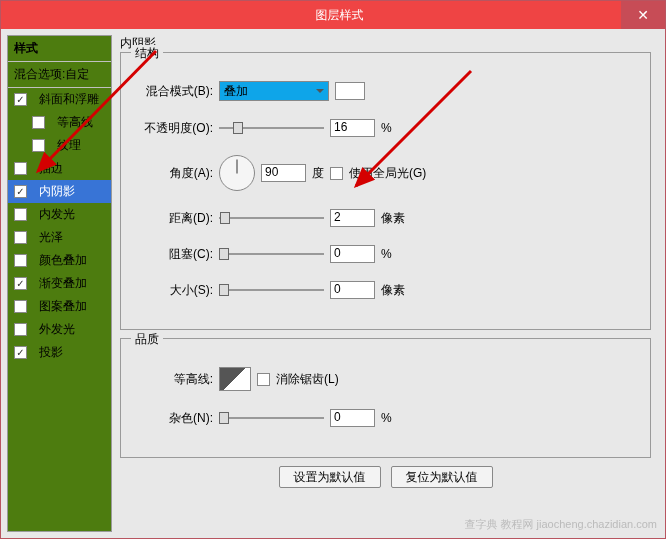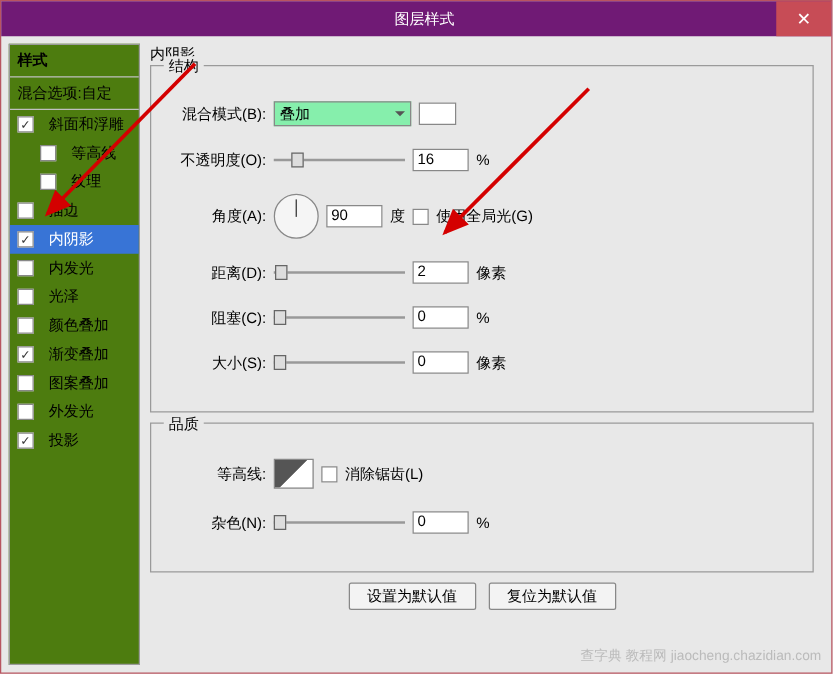--- a/index.html
+++ b/index.html
@@ -1,34 +1,34 @@
 <!DOCTYPE html>
 <html><head>
 <meta charset="utf-8">
 <style>
 *{box-sizing:border-box;margin:0;padding:0;font-family:"Microsoft YaHei",sans-serif;font-size:12px;}
 body{background:#fff;}
 .window{width:666px;height:539px;border:1px solid #b85560;position:relative;background:#e8e8e8;}
-.titlebar{height:28px;background:#701a75;display:flex;align-items:center;justify-content:center;position:relative;color:#fff;padding-left:13px;}
+.titlebar{height:28px;background:#ef4444;display:flex;align-items:center;justify-content:center;position:relative;color:#fff;padding-left:13px;}
 .titlebar .close{position:absolute;right:0;top:0;width:44px;height:28px;background:#c74c56;display:flex;align-items:center;justify-content:center;color:#fff;font-size:14px;}
 .body{display:flex;height:calc(100% - 28px);padding:6px;}
 .stylelist{width:105px;border:1px solid #9a9a9a;background:#4d7c0f;}
 .stylelist .hdr{font-weight:bold;padding:4px 6px;border-bottom:1px solid #c0c0c0;}
 .stylelist .sub{padding:4px 6px;border-bottom:1px solid #c0c0c0;}
 .stylelist .item{display:flex;align-items:center;padding:3px 6px;gap:12px;}
 .stylelist .item.selected{background:#3874d6;color:#fff;}
 .stylelist .item.indent{padding-left:24px;}
 .chk{width:13px;height:13px;border:1px solid #888;background:#fff;display:inline-flex;align-items:center;justify-content:center;font-size:10px;color:#333;}
 .chk.on::after{content:"✓";}
 .center{flex:1;padding:0 8px;}
 .group{border:1px solid #9a9a9a;padding:10px 12px 12px;margin-bottom:8px;position:relative;}
 .legend{position:absolute;top:-8px;left:10px;background:#e8e8e8;padding:0 4px;}
 .row{display:flex;align-items:center;margin:18px 0;gap:6px;}
 .row .lbl{width:80px;text-align:right;}
-.dropdown{height:20px;border:1px solid #888;background:#86efac;padding:0 18px 0 4px;display:flex;align-items:center;position:relative;min-width:110px;}
+.dropdown{height:20px;border:1px solid #888;background:#0ea5e9;padding:0 18px 0 4px;display:flex;align-items:center;position:relative;min-width:110px;}
 .dropdown::after{content:"";position:absolute;right:4px;top:7px;border:4px solid transparent;border-top-color:#555;}
 .swatch{width:30px;height:18px;border:1px solid #888;background:#fff;}
 .slider{position:relative;height:16px;width:105px;}
 .slider .track{position:absolute;top:7px;left:0;right:0;height:2px;background:#999;}
 .slider .thumb{position:absolute;top:2px;width:10px;height:12px;background:#ddd;border:1px solid #666;}
 .numfield{width:45px;height:18px;border:1px solid #888;background:#fff;padding:0 3px;display:flex;align-items:flex-start;}
 .anglectl{width:36px;height:36px;border:1px solid #888;border-radius:50%;background:#f5f5f5;position:relative;}
 .anglectl .needle{position:absolute;left:50%;top:50%;width:14px;height:1px;background:#333;transform-origin:left;transform:rotate(-90deg);}
 .contourthumb{width:32px;height:24px;border:1px solid #888;background:linear-gradient(135deg,#555 0%,#555 49%,#fff 50%,#fff 100%);}
 .btnrow{display:flex;gap:10px;justify-content:center;margin-top:6px;}

